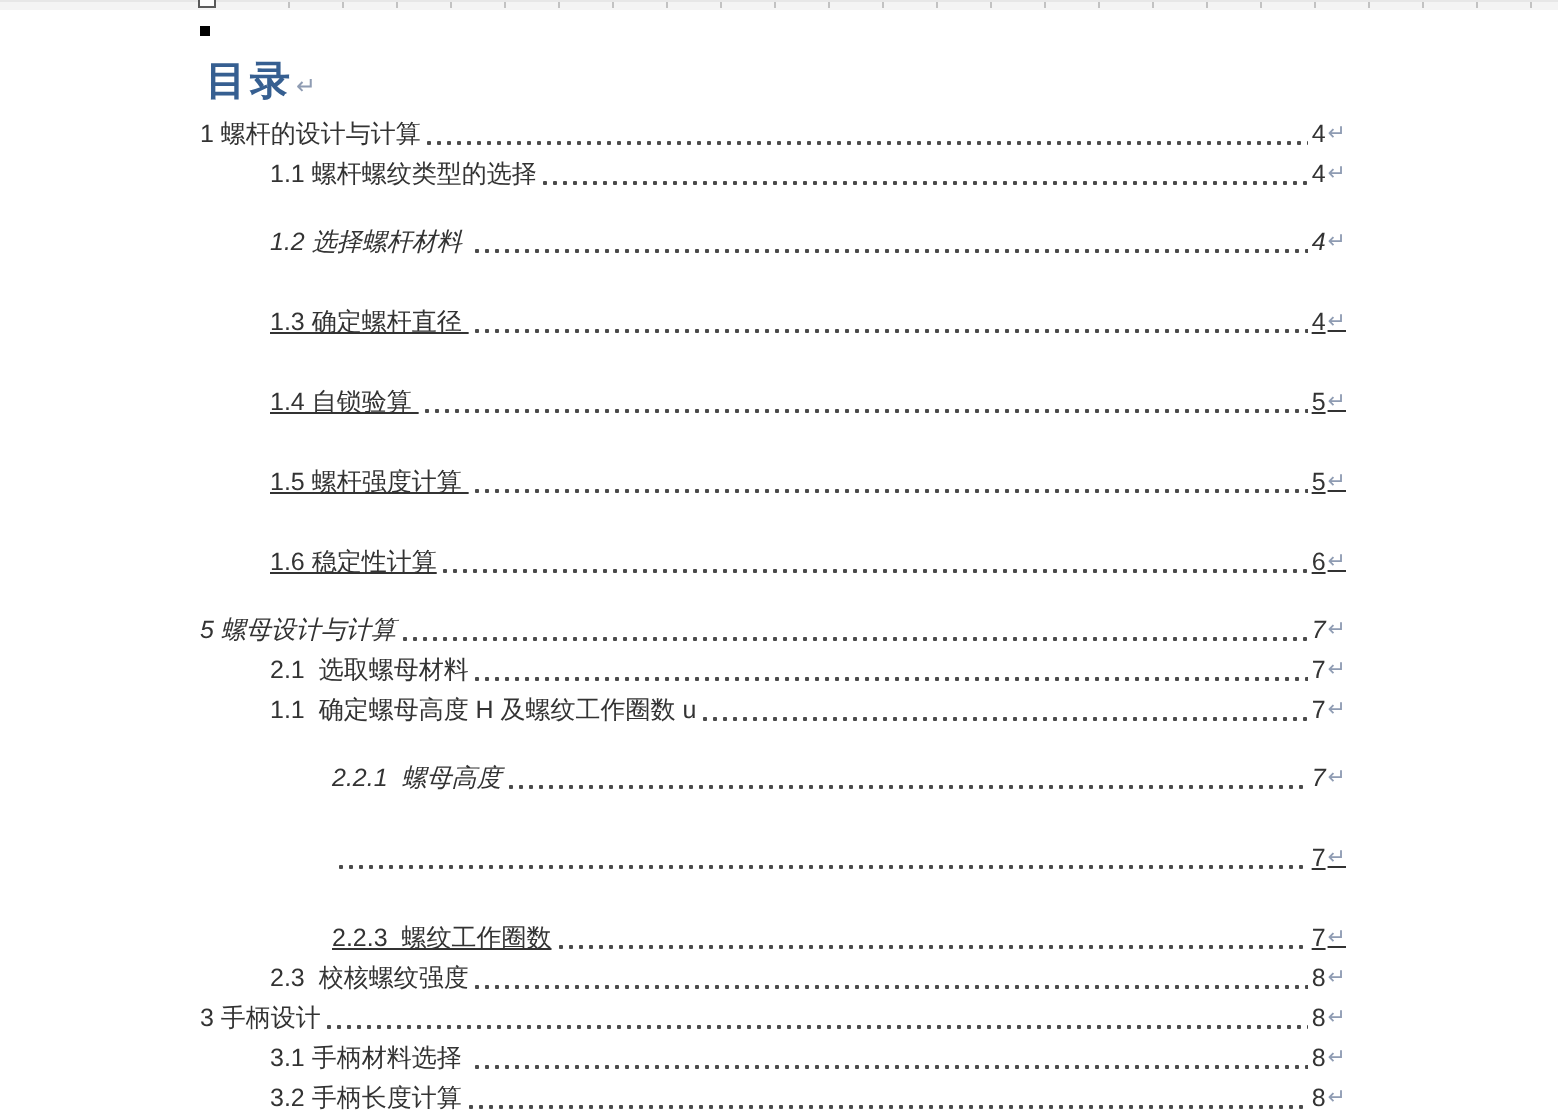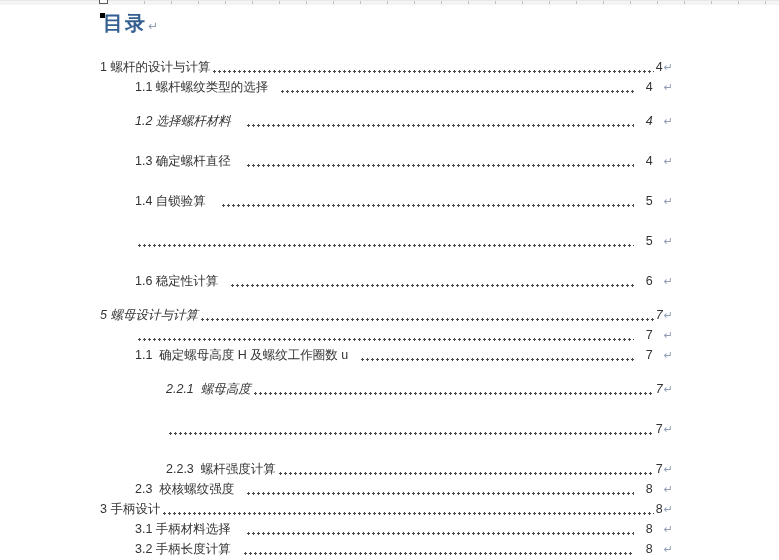--- a/index.html
+++ b/index.html
@@ -22,38 +22,38 @@
   }
   .tab-selector{
     position:absolute;left:99px;top:-6px;width:9px;height:10px;
     background:#fdfdfd;border:1px solid #5a5a5a;box-sizing:border-box;
   }
   
   .bullet-square{
     position:absolute;left:100px;top:13px;width:5px;height:5px;background:#000;
   }
   .toc-heading{
-    position:absolute;left:103px;top:12px;margin:0;
+    position:absolute;left:103px;top:30px;margin:0;
     font-size:20px;line-height:22px;font-weight:bold;letter-spacing:2px;
     color:var(--heading-color,#365F91);
   }
   .toc-heading .heading-pilcrow{
     font-size:12px;font-weight:normal;letter-spacing:0;
     color:var(--mark-color,#8f9cb3);vertical-align:baseline;margin-left:1px;
   }
   .toc{
     position:absolute;top:57px;left:100px;right:106px;
     font-size:12.5px;line-height:20px;
   }
   .toc-row{display:flex;align-items:flex-end;}
-  .toc-row.l2{padding-left:35px;gap:10px;}
+  .toc-row.l2{padding-left:35px;}
   .toc-row.l3{padding-left:66px;}
   .toc-row.g-s{margin-top:0;}
   .toc-row.g-m{margin-top:14px;font-style:italic;}
-  .toc-row.g-l{margin-top:20px;}
+  .toc-row.g-l{margin-top:20px;text-decoration:underline;}
   .entry-label{white-space:pre;flex:0 0 auto;}
   .dot-leader{
     flex:1 1 auto;height:3px;align-self:flex-end;
     margin:0 2px 4px 2px;
     background-image:radial-gradient(circle,var(--dots-color,#4a4a4a) 1px,rgba(0,0,0,0) 1.25px);
     background-size:5px 3px;background-repeat:repeat-x;background-position:left bottom;
   }
   .entry-page{flex:0 0 auto;}
   .row-pilcrow{
     flex:0 0 auto;font-size:11px;margin-left:1px;
@@ -98,37 +98,39 @@
         <span class="entry-page">4</span>
         <span class="row-pilcrow">↵</span>
       </div>
       <div class="toc-row l2 g-l">
         <span class="entry-label">1.4 自锁验算 </span>
         <span class="dot-leader"></span>
         <span class="entry-page">5</span>
         <span class="row-pilcrow">↵</span>
       </div>
       <div class="toc-row l2 g-l">
+        <span class="entry-label">1.5 螺杆强度计算 </span>
         <span class="dot-leader"></span>
         <span class="entry-page">5</span>
         <span class="row-pilcrow">↵</span>
       </div>
       <div class="toc-row l2 g-l">
         <span class="entry-label">1.6 稳定性计算</span>
         <span class="dot-leader"></span>
         <span class="entry-page">6</span>
         <span class="row-pilcrow">↵</span>
       </div>
       <div class="toc-row l1 g-m">
         <span class="entry-label">5 螺母设计与计算</span>
         <span class="dot-leader"></span>
         <span class="entry-page">7</span>
         <span class="row-pilcrow">↵</span>
       </div>
       <div class="toc-row l2">
+        <span class="entry-label">2.1  选取螺母材料</span>
         <span class="dot-leader"></span>
         <span class="entry-page">7</span>
         <span class="row-pilcrow">↵</span>
       </div>
       <div class="toc-row l2">
         <span class="entry-label">1.1  确定螺母高度 H 及螺纹工作圈数 u</span>
         <span class="dot-leader"></span>
         <span class="entry-page">7</span>
         <span class="row-pilcrow">↵</span>
       </div>
@@ -137,21 +139,21 @@
         <span class="dot-leader"></span>
         <span class="entry-page">7</span>
         <span class="row-pilcrow">↵</span>
       </div>
       <div class="toc-row l3 g-l">
         <span class="dot-leader"></span>
         <span class="entry-page">7</span>
         <span class="row-pilcrow">↵</span>
       </div>
       <div class="toc-row l3 g-l">
-        <span class="entry-label">2.2.3  螺杆强度计算</span>
+        <span class="entry-label">2.2.3  螺纹工作圈数</span>
         <span class="dot-leader"></span>
         <span class="entry-page">7</span>
         <span class="row-pilcrow">↵</span>
       </div>
       <div class="toc-row l2 g-s">
         <span class="entry-label">2.3  校核螺纹强度</span>
         <span class="dot-leader"></span>
         <span class="entry-page">8</span>
         <span class="row-pilcrow">↵</span>
       </div>

